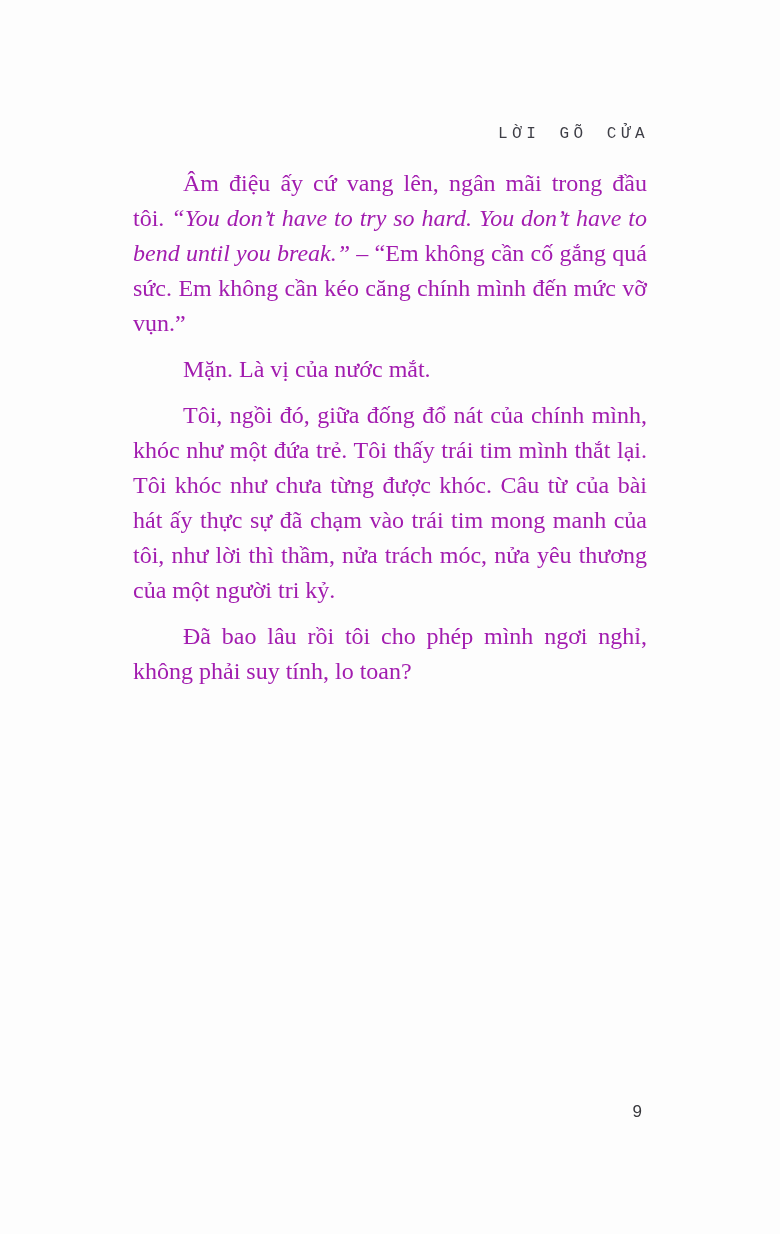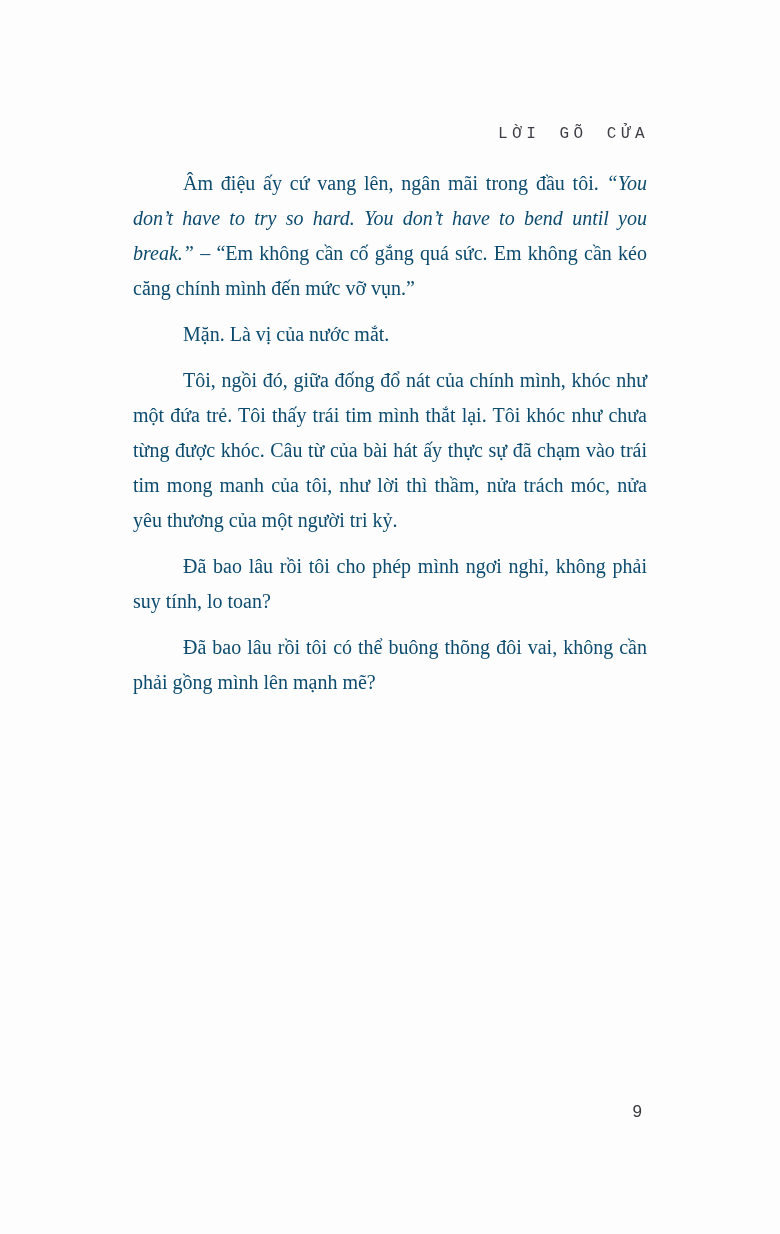--- a/index.html
+++ b/index.html
@@ -27,24 +27,24 @@
     word-spacing: 5px;
     color: #3e3e46;
     white-space: nowrap;
     margin-top: 20px;
   }
   .text-block {
     position: absolute;
     left: 133px;
     top: 166px;
     width: 514px;
-    font-size: 20px;
+    font-size: 24px;
     line-height: 35px;
     text-align: justify;
-    color: #0c4a6e;
+    color: #a21caf;
   }
   .para {
     margin: 0 0 11px 0;
     text-indent: 50px;
   }
   .lyric {
     font-style: italic;
   }
   .page-number {
     position: absolute;
@@ -68,20 +68,19 @@
 
 
 
 
     <p class="para">Mặn. Là vị của nước mắt.</p>
 
     <p class="para">Tôi, ngồi đó, giữa đống đổ nát của chính mình, khóc như một đứa trẻ. Tôi thấy trái tim mình thắt lại. Tôi khóc như chưa từng được khóc. Câu từ của bài hát ấy thực sự đã chạm vào trái tim mong manh của tôi, như lời thì thầm, nửa trách móc, nửa yêu thương của một người tri kỷ.</p>
 
     <p class="para">Đã bao lâu rồi tôi cho phép mình ngơi nghỉ, không phải suy tính, lo toan?</p>
 
-    <p class="para">Đã bao lâu rồi tôi có thể buông thõng đôi vai, không cần phải gồng mình lên mạnh mẽ?</p>
 
 
   </div>
 
   <div class="page-number">9</div>
 
 </div>
 
 </body></html>

